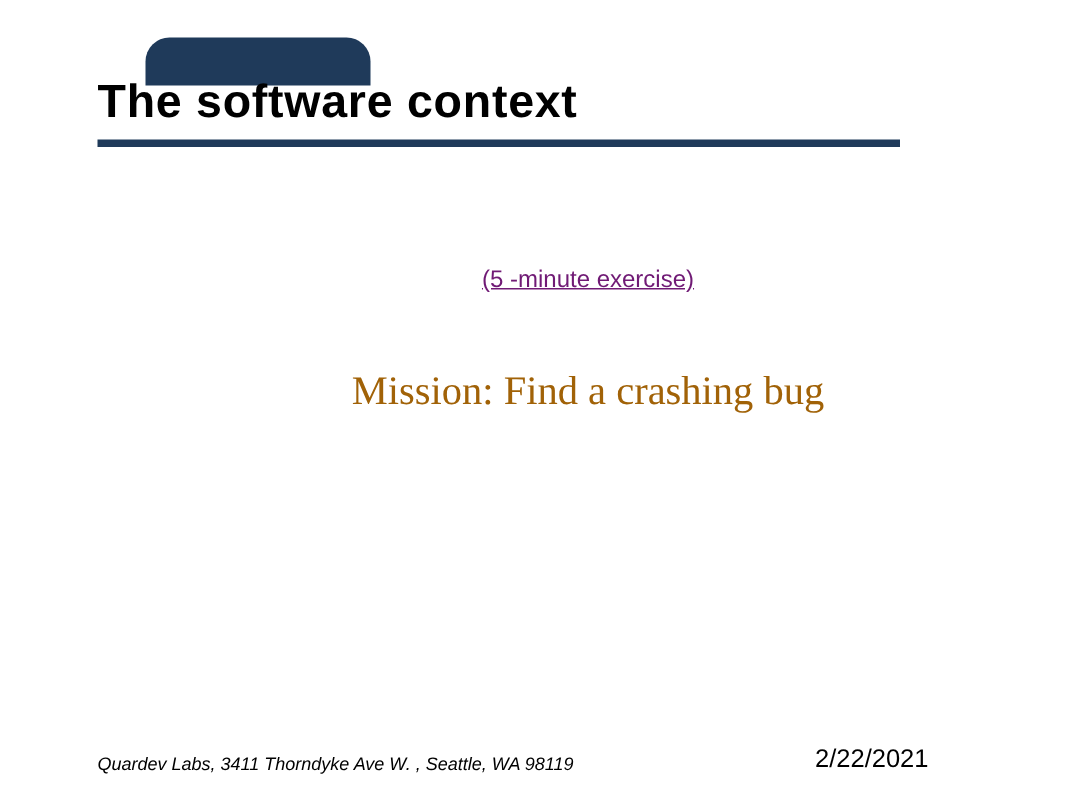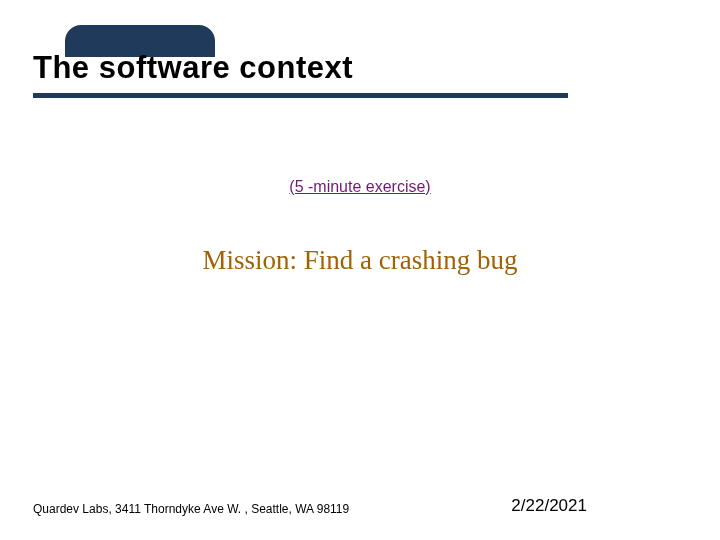--- a/index.html
+++ b/index.html
@@ -9,20 +9,21 @@
     height: 540px;
     background: #ffffff;
     font-family: Arial, Helvetica, sans-serif;
     position: relative;
     overflow: hidden;
   }
   .slide {
     position: relative;
     width: 627px;
     height: 540px;
+    margin-left: 32px;
   }
   .corner-shape {
     position: absolute;
     top: 25px;
     left: 65px;
     width: 150px;
     height: 32px;
     background: #1f3a5a;
     border-top-left-radius: 16px;
     border-top-right-radius: 16px;
@@ -64,20 +65,21 @@
     text-align: center;
     font-family: "Times New Roman", Times, serif;
     font-size: 27px;
     color: #a16207;
   }
   .footer-left {
     position: absolute;
     bottom: 24px;
     left: 33px;
     font-family: Arial, Helvetica, sans-serif;
+    font-style: italic;
     font-size: 12px;
     color: #000000;
   }
   .footer-right {
     position: absolute;
     bottom: 24px;
     right: 40px;
     font-family: Arial, Helvetica, sans-serif;
     font-size: 17px;
     color: #000000;

